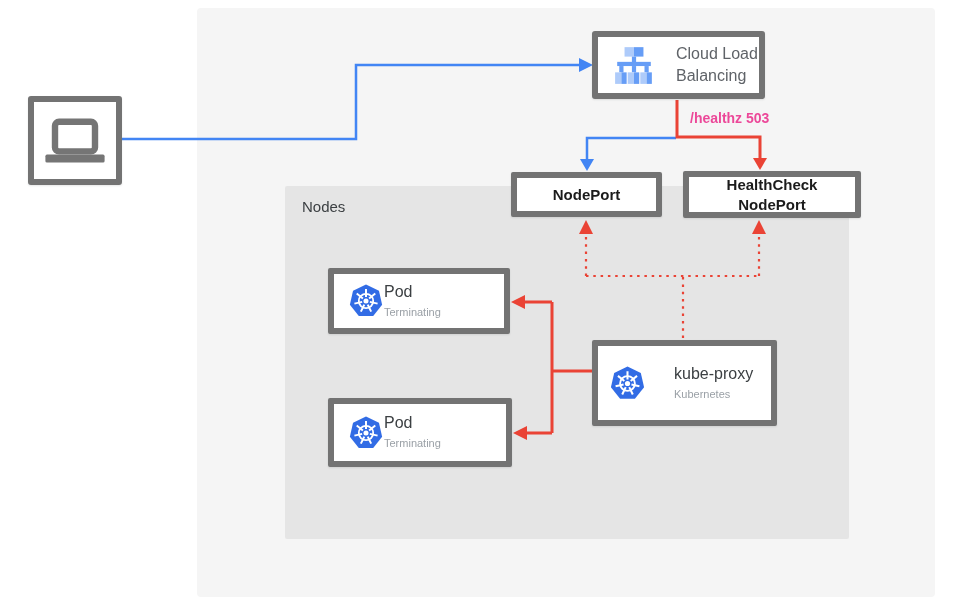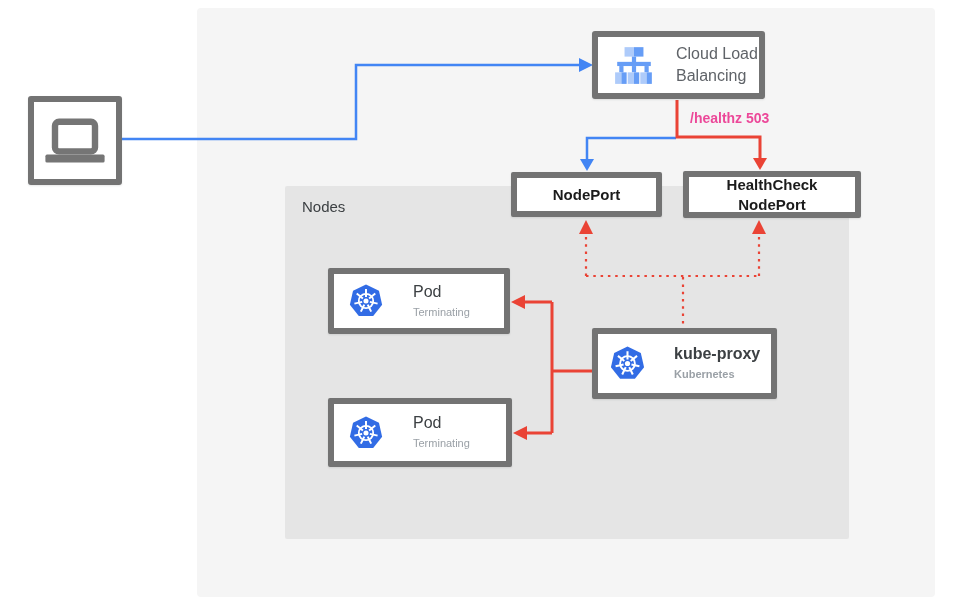--- a/index.html
+++ b/index.html
@@ -28,24 +28,24 @@
     display:flex;align-items:center;}
   .lb-box .icon{margin-left:15px;}
   .lb-text{margin-left:21px;font-size:16px;line-height:22px;color:#5f6368;}
   .port-box{display:flex;align-items:center;justify-content:center;text-align:center;
     font-weight:bold;font-size:15px;line-height:20px;color:#1b1b1b;}
   .nodeport-box{left:511px;top:172px;width:151px;height:45px;}
   .healthcheck-box{left:683px;top:171px;width:178px;height:47px;}
   .workload-box{display:flex;align-items:center;}
   .pod1-box{left:328px;top:268px;width:182px;height:66px;}
   .pod2-box{left:328px;top:398px;width:184px;height:69px;}
-  .kubeproxy-box{left:592px;top:328px;width:185px;height:71px;font-weight:bold;}
+  .kubeproxy-box{left:592px;top:340px;width:185px;height:86px;}
   .workload-box .icon{margin-left:14px;flex:none;}
   .kubeproxy-box .icon{margin-left:11px;}
-  .workload-text{margin-left:29px;}
+  .workload-text{}
   .wl-title{font-size:16px;line-height:21px;color:#3c4043;}
   .wl-sub{font-size:11px;line-height:20px;color:#9aa0a6;}
   .healthz-label{
     position:absolute;left:690px;top:110px;font-size:14px;font-weight:bold;color:#ec4899;
   }
   svg.wires{position:absolute;left:0;top:0;pointer-events:none;}
   .blue-wire{stroke:#4285f4;stroke-width:2.5;fill:none;}
   .red-wire{stroke:#ea4335;stroke-width:3;fill:none;}
   .red-dotted{stroke:#ea4335;stroke-width:2.2;fill:none;stroke-dasharray:2.5 4.8;}
   .blue-head{fill:#4285f4;}

